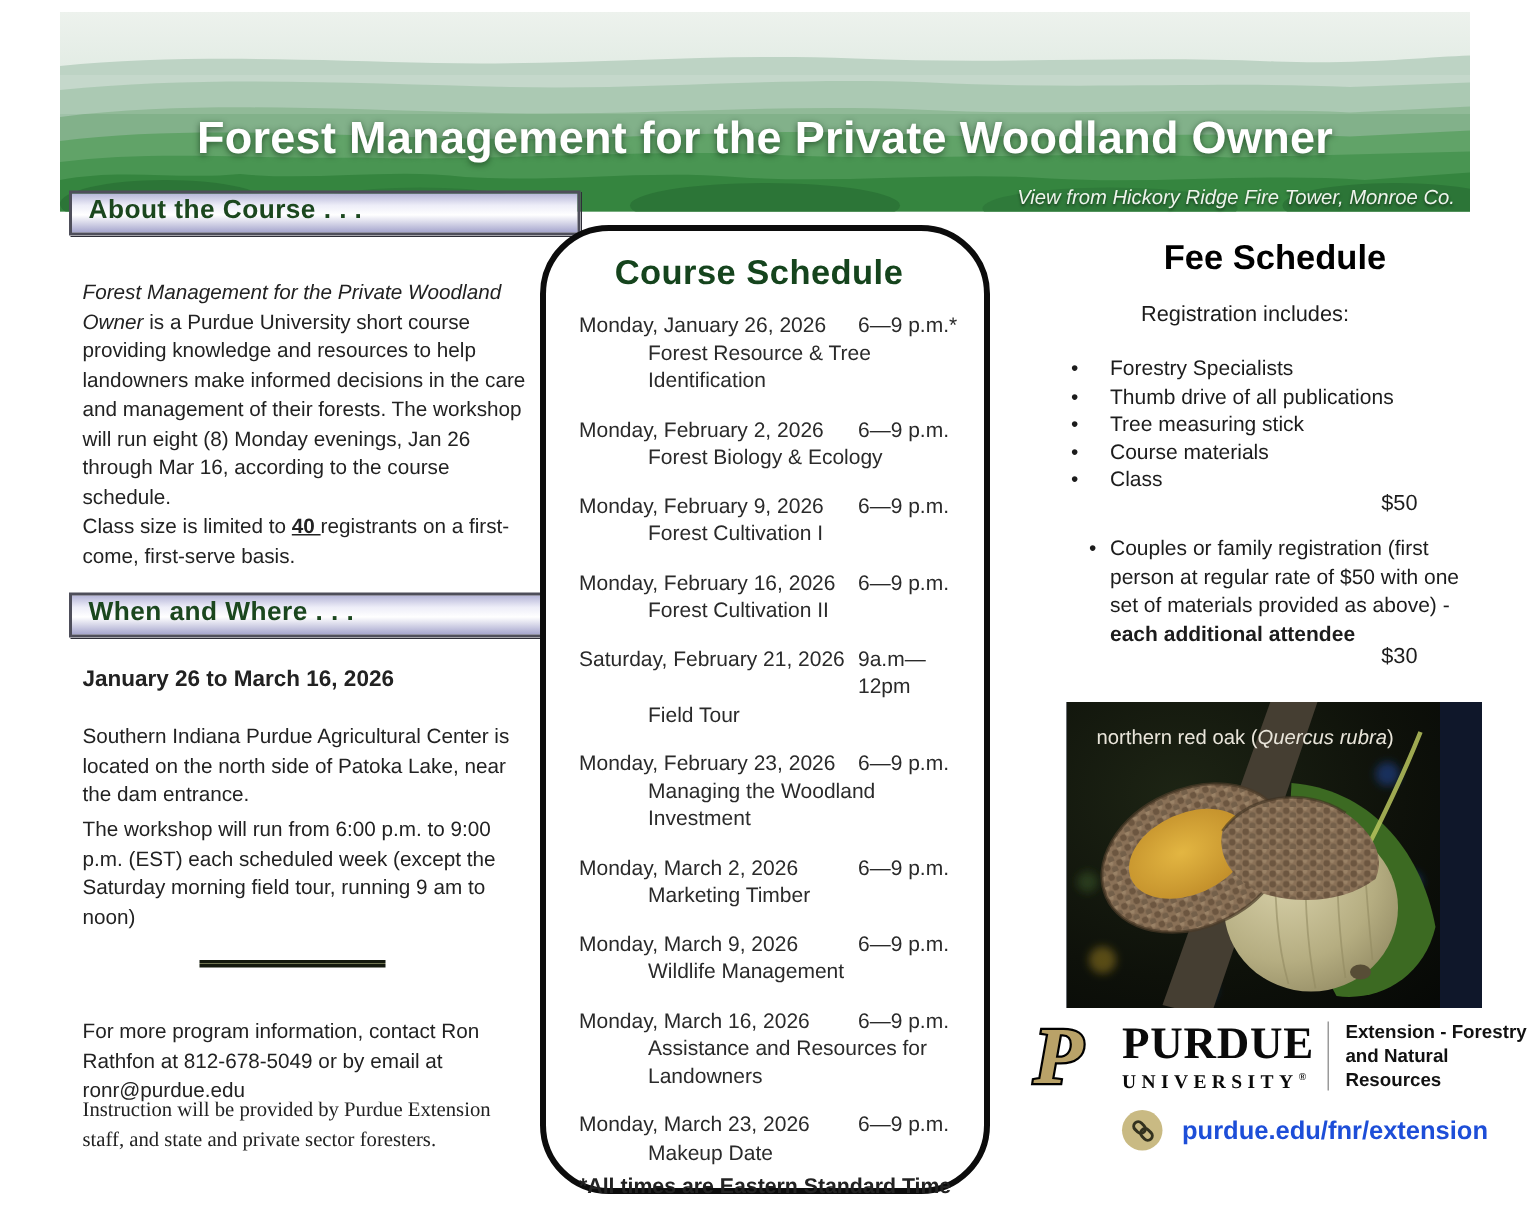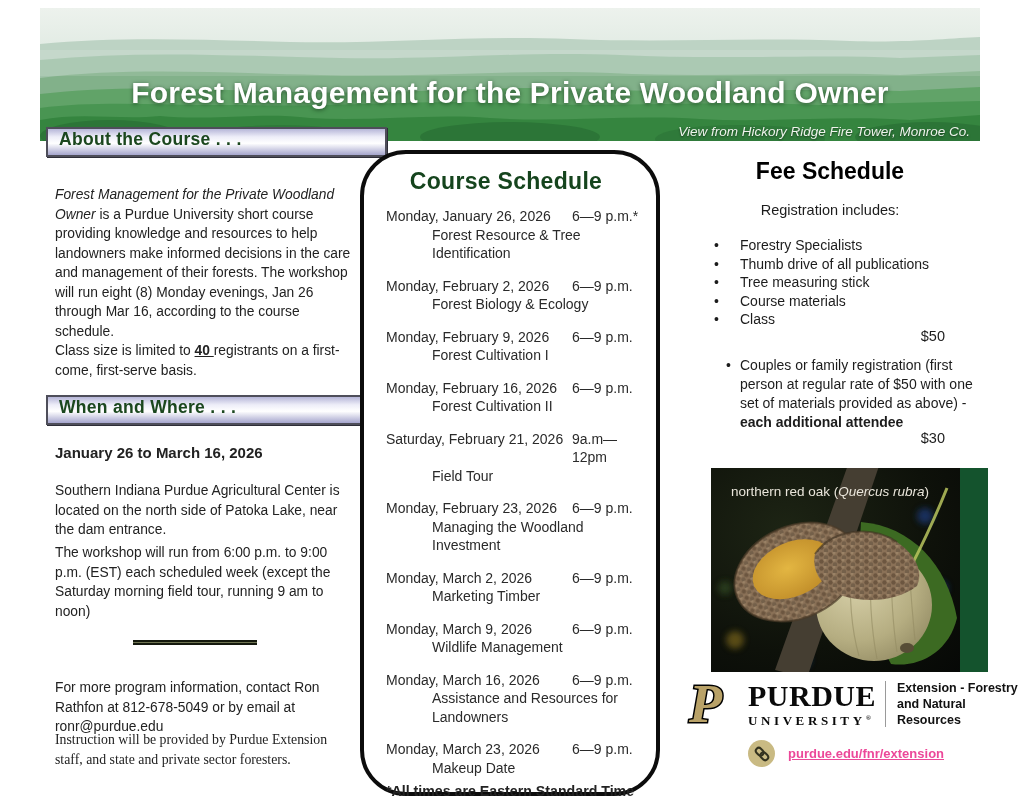--- a/index.html
+++ b/index.html
@@ -49,50 +49,50 @@
     border:4px solid #0c0c0c;border-radius:46px;background:#ffffff;
     padding:12px 10px 0 22px;
   }
   #schedule-title{text-align:center;font-size:23px;font-weight:800;color:#15441d;margin:2px 20px 12px 0;letter-spacing:.3px;}
   .entry{margin-bottom:14px;font-size:14px;line-height:18.5px;color:#2a2a2a;}
   .entry .row1{display:flex;}
   .entry .date{width:186px;flex:none;}
   .entry .topic{padding-left:46px;}
   #schedule-foot{font-weight:bold;font-size:14.2px;color:#222;margin-top:-8px;}
   
-  #fee-title{position:absolute;left:700px;top:158px;width:260px;text-align:center;font-size:23px;font-weight:800;color:#000;}
+  #fee-title{position:absolute;left:720px;top:158px;width:260px;text-align:center;font-size:23px;font-weight:800;color:#000;}
   #fee-sub{position:absolute;left:700px;top:202px;width:260px;text-align:center;font-size:14.5px;}
   .bullet-list{position:absolute;left:712px;top:236px;width:280px;margin:0;padding:0;list-style:none;}
   .bullet-list li{position:relative;padding-left:28px;font-size:14px;line-height:18.5px;}
   .bullet-list li::before{content:"•";position:absolute;left:2px;top:0;}
   .price{position:absolute;left:700px;width:245px;text-align:right;font-size:14.5px;}
   #price50{top:328px;}
   #price30{top:430px;}
   #couples{position:absolute;left:712px;top:356px;width:278px;padding-left:28px;box-sizing:border-box;font-size:14px;line-height:19px;}
   #couples::before{content:"•";position:absolute;left:14px;top:0;}
   #couples b{font-weight:bold;}
   
-  #acorn{position:absolute;left:711px;top:468px;width:277px;height:204px;background:#14532d;}
+  #acorn{position:absolute;left:711px;top:468px;width:277px;height:204px;background:#0f172a;}
   #acorn svg{display:block;}
   #acorn-caption{
     position:absolute;left:20px;top:16px;color:#e9e5da;font-size:13.5px;white-space:nowrap;
   }
   
   #brand{position:absolute;left:686px;top:676px;display:flex;align-items:center;}
   #brand .p-logo{width:56px;height:56px;flex:none;}
   #wordmark{margin-left:6px;line-height:1;}
   #wordmark .nm{font-family:"Liberation Serif", serif;font-weight:bold;font-size:30px;color:#0a0a0a;letter-spacing:.5px;}
   #wordmark .uni{font-family:"Liberation Serif", serif;font-weight:bold;font-size:13px;color:#0a0a0a;letter-spacing:3.6px;margin-top:3px;}
   #wordmark .reg{font-size:7px;vertical-align:super;letter-spacing:0;}
   #brand .vdiv{width:1px;height:46px;background:#9a9a9a;margin:0 11px 0 9px;}
   #unit{font-size:12.5px;font-weight:bold;line-height:16px;color:#111;}
   
   #linkrow{position:absolute;left:748px;top:740px;display:flex;align-items:center;gap:13px;}
   #link-badge{width:27px;height:27px;border-radius:50%;background:#c9ba83;display:flex;align-items:center;justify-content:center;flex:none;}
-  #site-link{color:#ec4899;font-weight:bold;font-size:13px;text-decoration:underline;cursor:pointer;}
+  #site-link{color:#1d4ed8;font-weight:bold;font-size:17px;cursor:pointer;}
 </style>
 </head>
 <body>
 
 <div class="photo">
   <svg width="940" height="133" viewBox="0 0 940 133">
     <defs>
       <linearGradient id="skyg" x1="0" y1="0" x2="0" y2="1">
         <stop offset="0" stop-color="#edf2ed"></stop>
           <stop offset="1" stop-color="#c8dccf"></stop>

